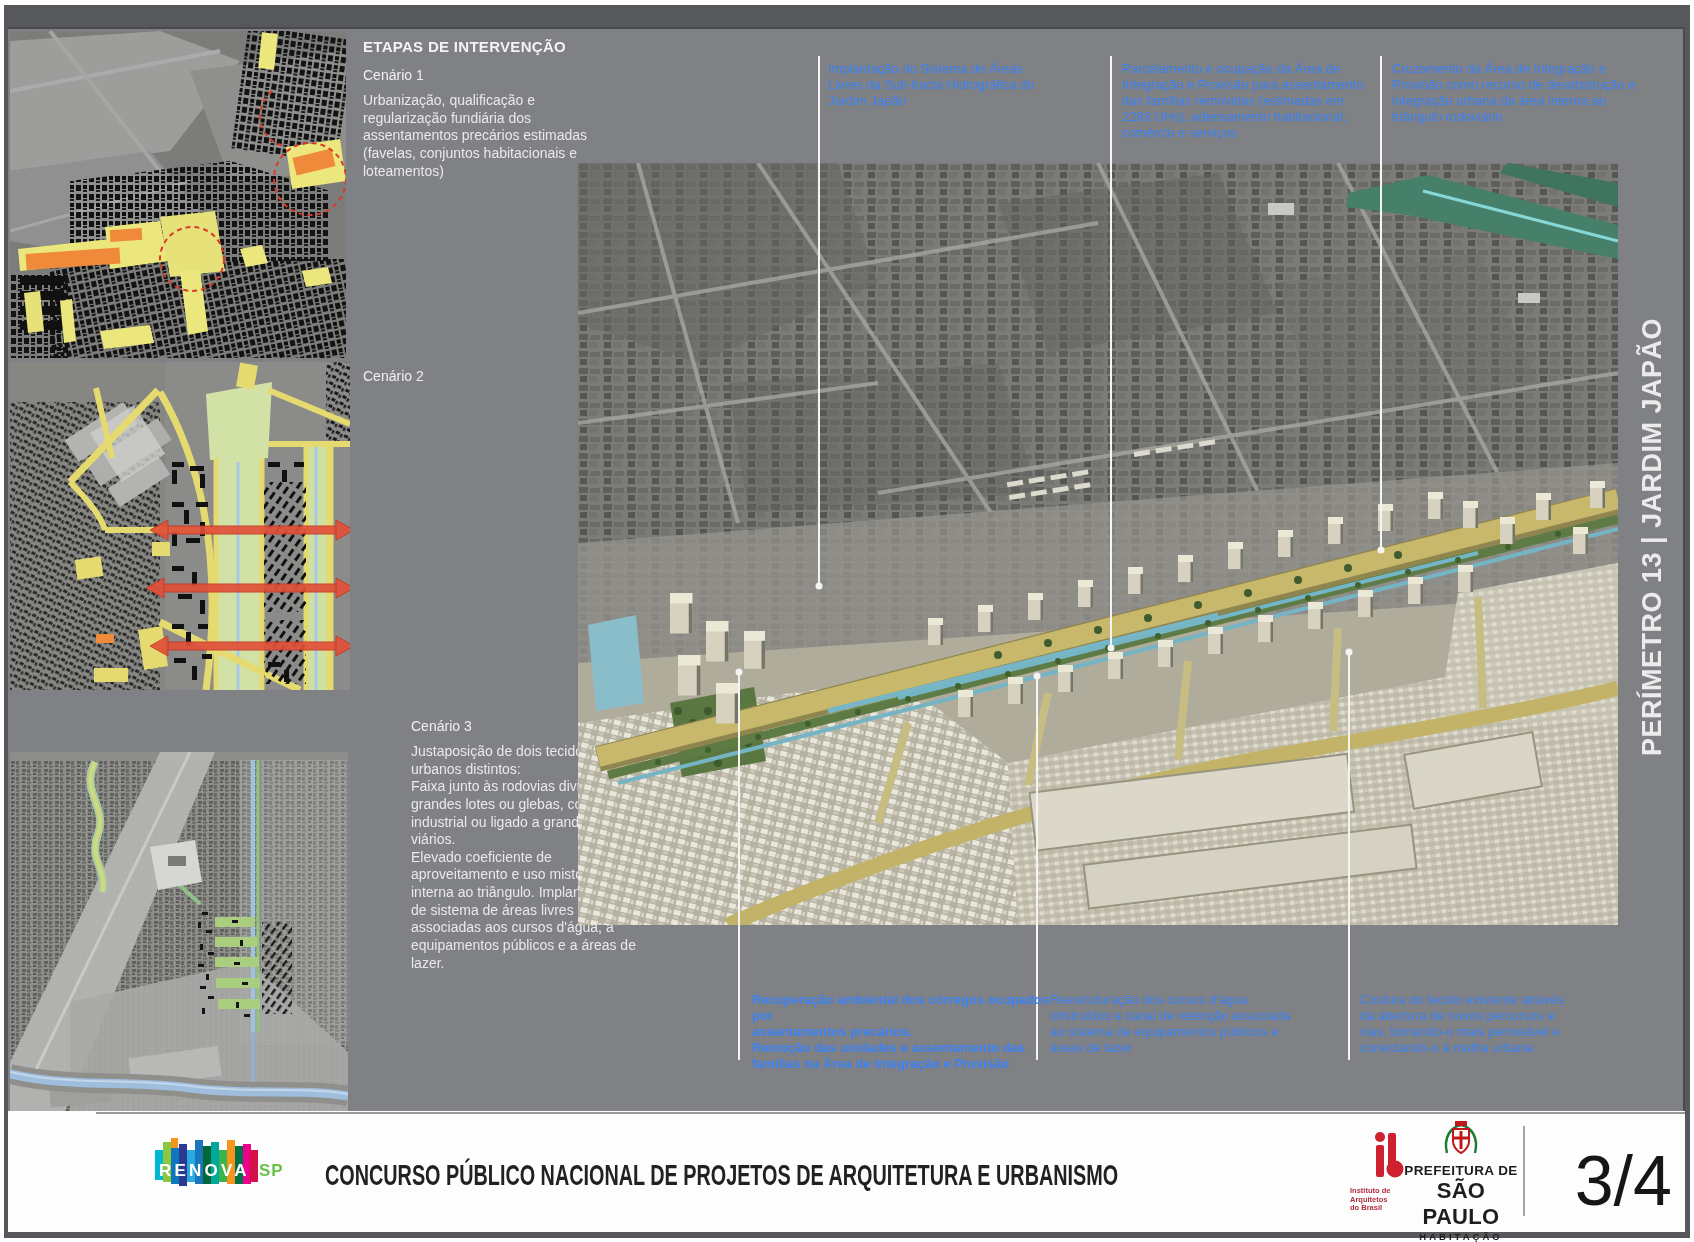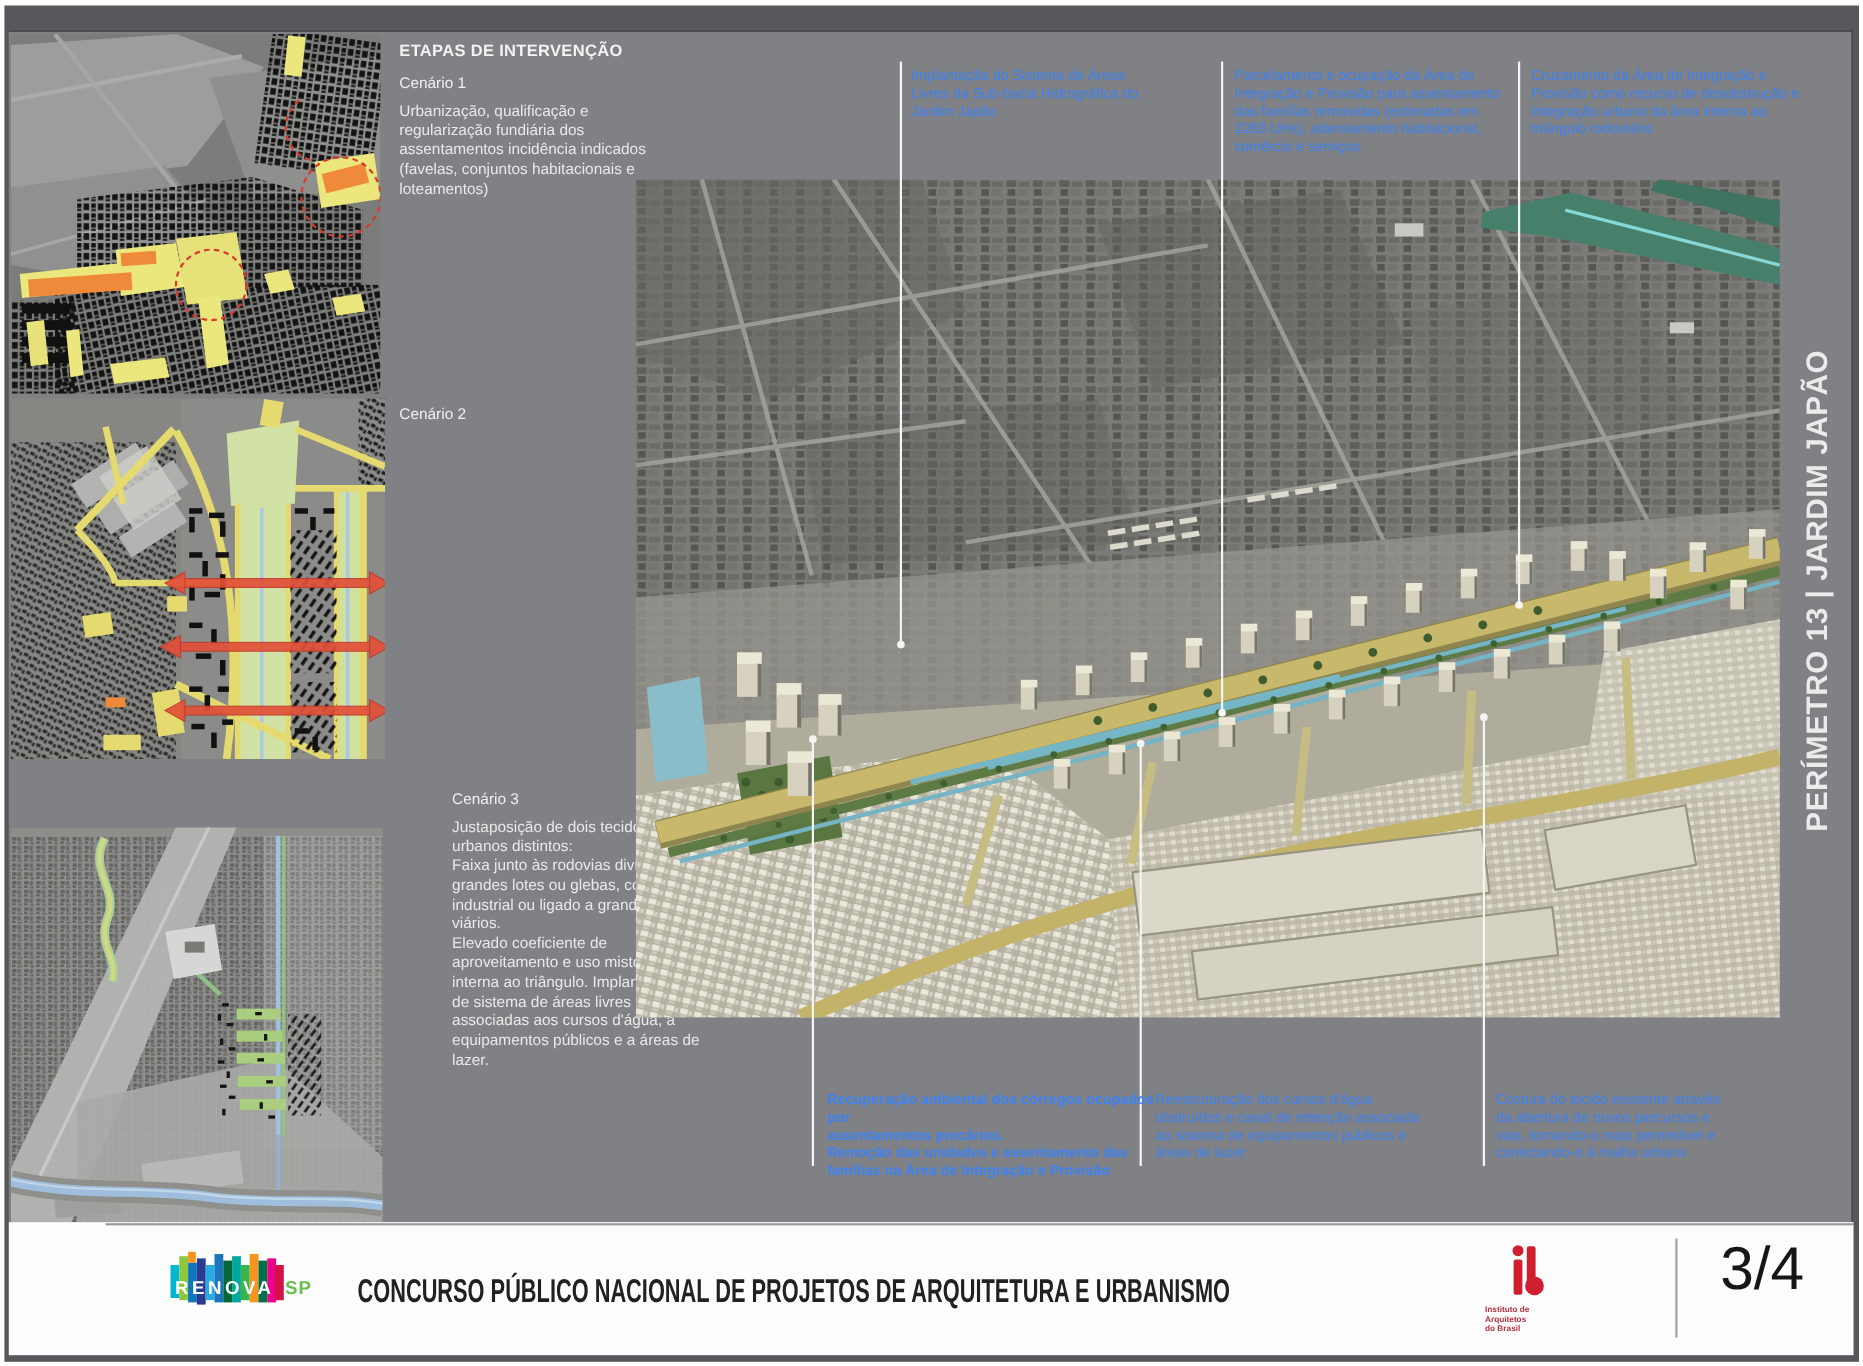--- a/index.html
+++ b/index.html
@@ -31,22 +31,22 @@
   .iab{position:absolute;left:1342px;top:18px;width:70px;height:86px;}
   .iab svg{position:absolute;left:24px;top:2px;}
   .iab-text{position:absolute;left:0;top:58px;font-size:7.5px;line-height:1.15;color:#b03040;
         font-weight:700;}
   .pref{position:absolute;left:1395px;top:8px;width:116px;height:106px;text-align:center;color:#1d1d1b;}
   .pref svg{display:block;margin:0 auto;}
   .pref-l1{font-size:13.5px;font-weight:700;letter-spacing:.4px;margin-top:2px;}
   .pref-l2{font-size:22px;font-weight:700;letter-spacing:.3px;}
   .pref-l3{font-size:9.5px;font-weight:700;letter-spacing:3px;margin-top:1px;}
   .divider{position:absolute;left:1515px;top:15px;width:2px;height:90px;background:#a0a2a4;}
-  .page-num{position:absolute;left:1524px;top:10px;width:140px;text-align:center;
-        font-size:55px;color:#161616;}
+  .page-num{position:absolute;left:1524px;top:30px;width:140px;text-align:right;
+        font-size:70px;color:#161616;}
 </style>
 </head>
 <body>
 
 <div class="board">
   <div class="frame"></div>
   <div class="panel"></div>
 
   <div class="map" style="left:10px;top:31px;width:336px;height:327px;">
     <svg viewBox="0 0 336 327" preserveAspectRatio="none">
@@ -254,21 +254,21 @@
     </svg>
   </div>
 
   <div class="textcol" style="left:363px;top:38px;">
     <div class="heading">ETAPAS DE INTERVENÇÃO</div>
   </div>
   <div class="textcol" style="left:363px;top:67px;">
     <div class="sc-title">Cenário 1</div>
     <div class="sc-body" style="margin-top:9px;">Urbanização, qualificação e
 regularização fundiária dos
-assentamentos incidência indicados
+assentamentos precários estimadas
 (favelas, conjuntos habitacionais e
 loteamentos)</div>
   </div>
   <div class="textcol" style="left:363px;top:368px;">
     <div class="sc-title">Cenário 2</div>
   </div>
   <div class="textcol" style="left:363px;top:718px;margin-left:48px;">
     <div class="sc-title">Cenário 3</div>
     <div class="sc-body" style="margin-top:9px;">Justaposição de dois tecidos
 urbanos distintos:
@@ -526,17 +526,29 @@
         <rect x="14" y="2" width="8" height="36" rx="2" fill="#cf2030"></rect>
         <circle cx="21" cy="38" r="8.5" fill="#cf2030"></circle>
       </svg>
       <div class="iab-text">
         <div>Instituto de</div>
         <div>Arquitetos</div>
         <div>do Brasil</div>
       </div>
     </div>
 
+    <div class="pref">
+      <svg width="40" height="42" viewBox="0 0 40 42">
+        <path d="M6,34 C2,18 10,8 20,6" fill="none" stroke="#1e7a34" stroke-width="2.5"></path>
+        <path d="M34,34 C38,18 30,8 20,6" fill="none" stroke="#1e7a34" stroke-width="2.5"></path>
+        <rect x="14" y="2" width="12" height="5" fill="#c01818"></rect>
+        <path d="M12,10 h16 v12 c0,8 -8,12 -8,12 c0,0 -8,-4 -8,-12 z" fill="#ffffff" stroke="#c01818" stroke-width="2"></path>
+        <path d="M20,12 v18 M13,19 h14" stroke="#c01818" stroke-width="3" fill="none"></path>
+      </svg>
+      <div class="pref-l1">PREFEITURA DE</div>
+      <div class="pref-l2">SÃO PAULO</div>
+      <div class="pref-l3">HABITAÇÃO</div>
+    </div>
 
     <div class="divider"></div>
     <div class="page-num">3/4</div>
   </div>
 </div>
 
 </body></html>

